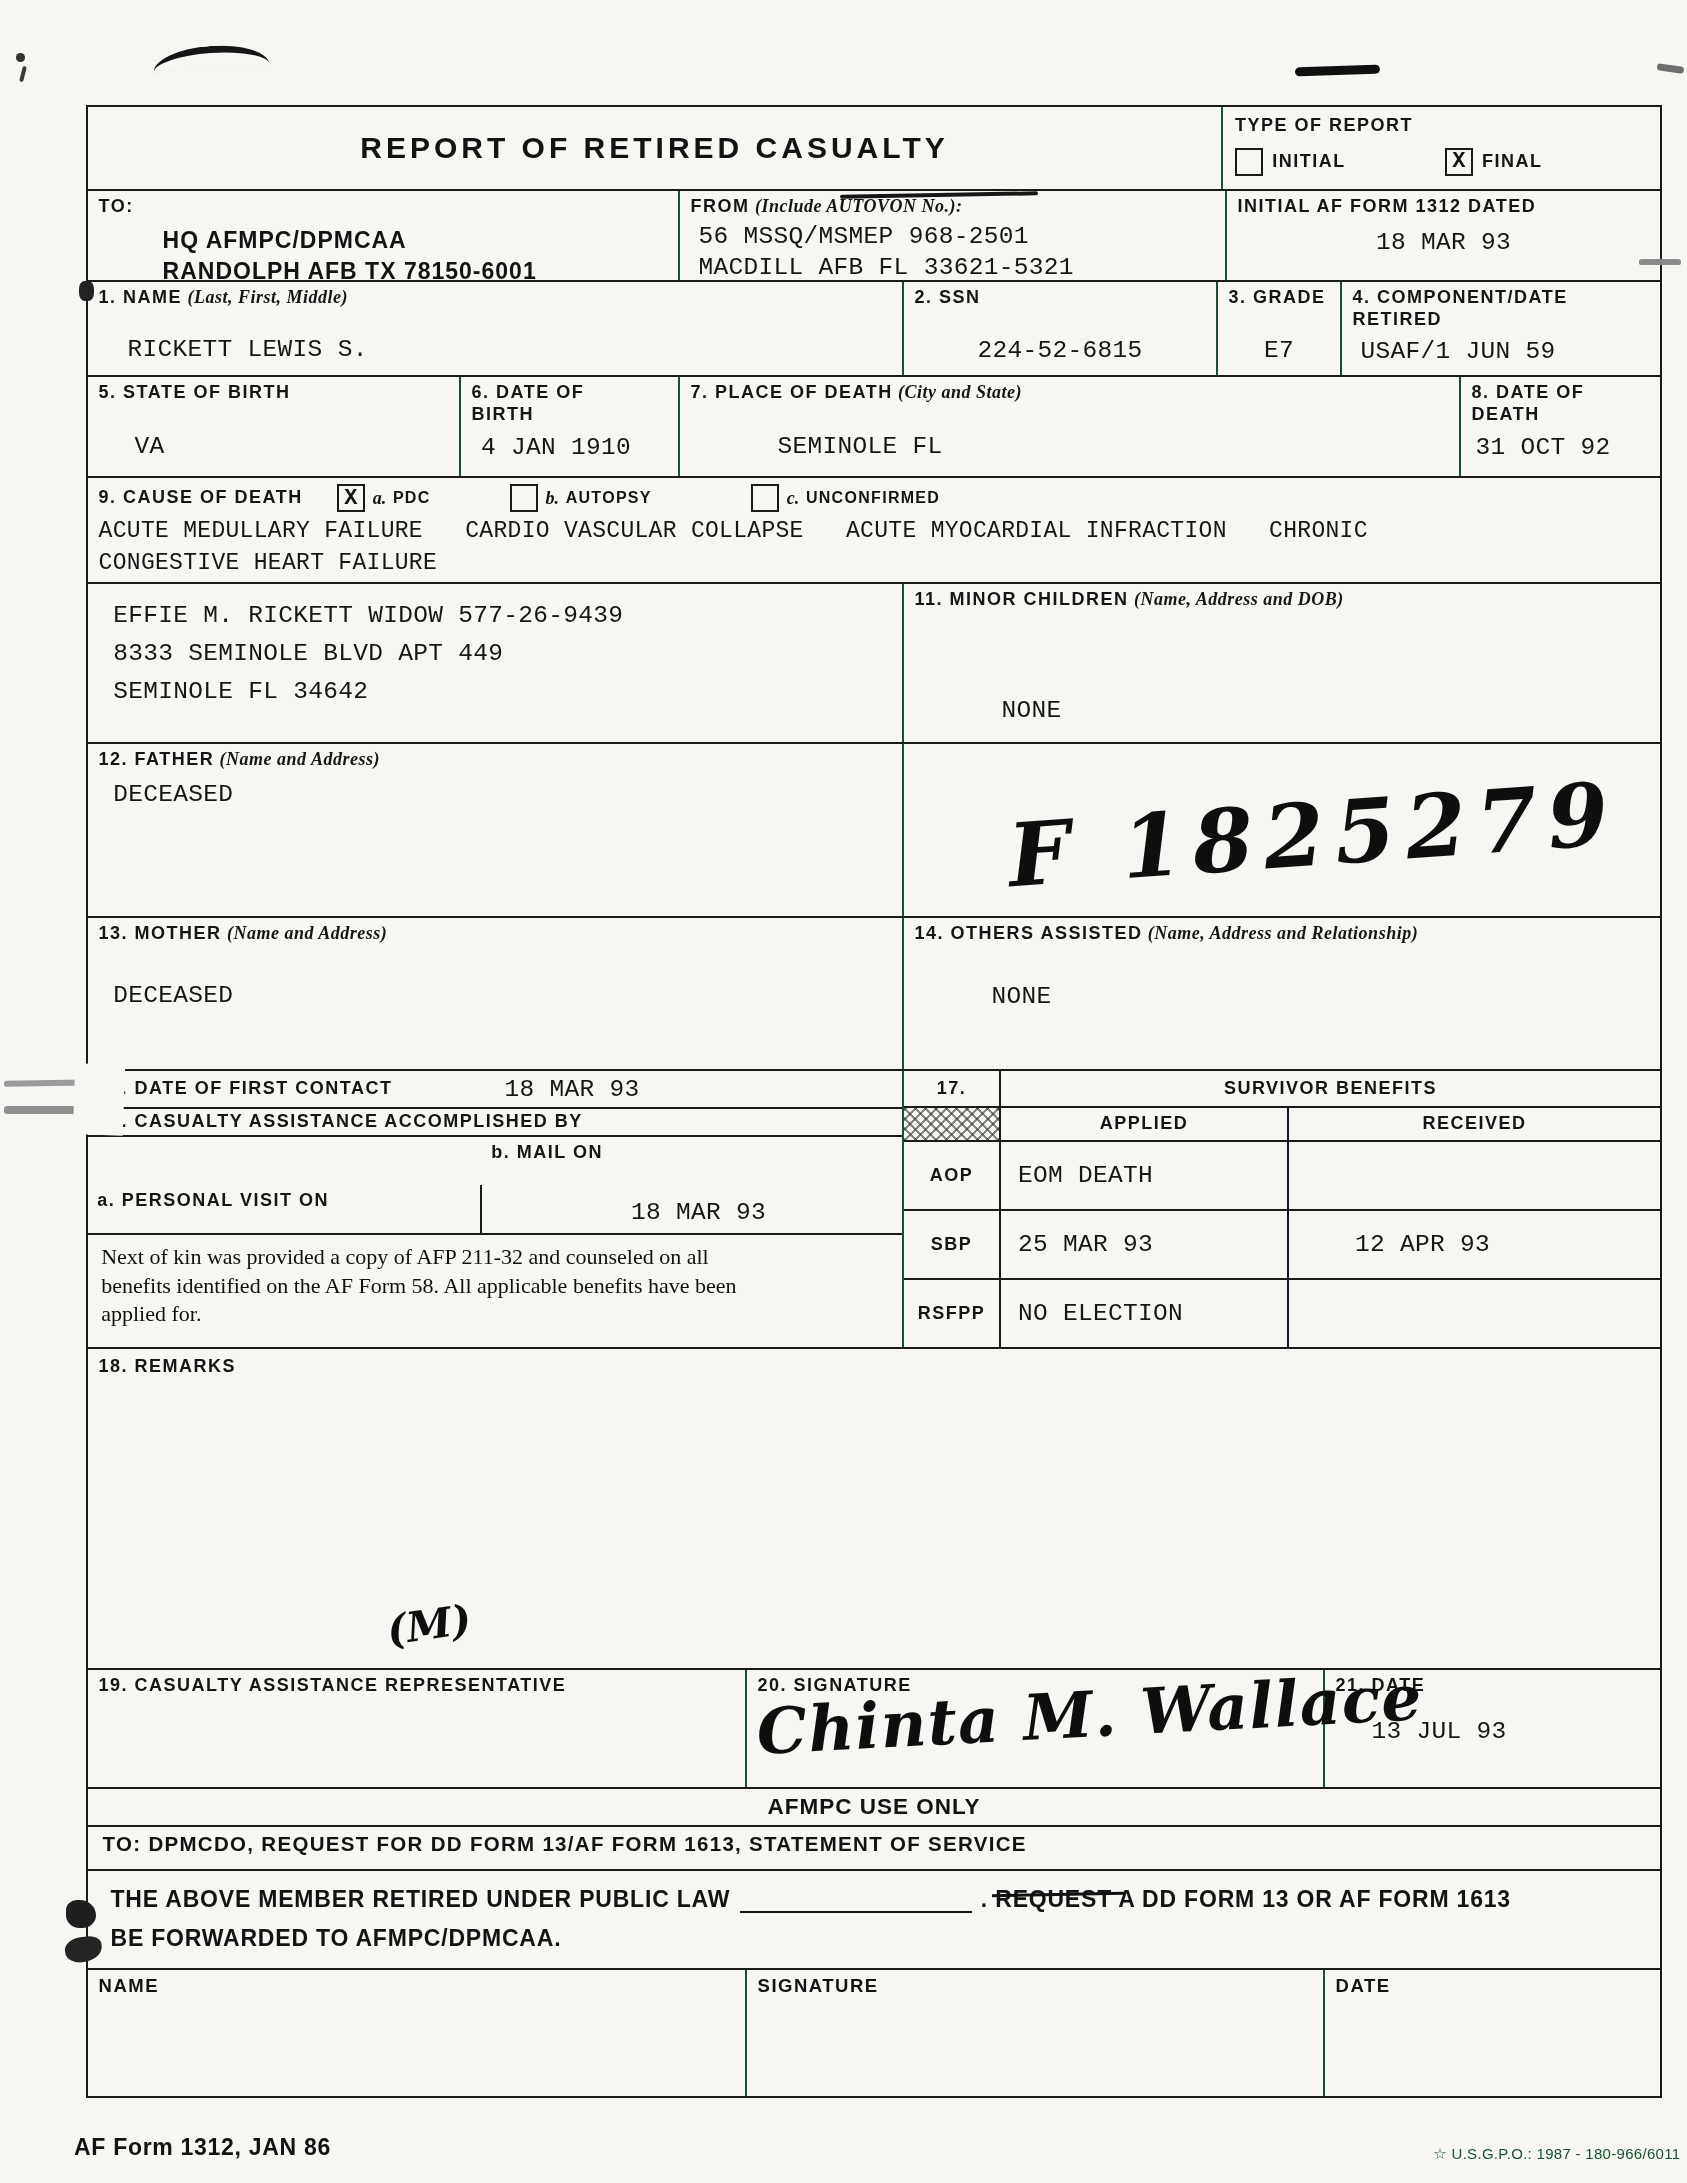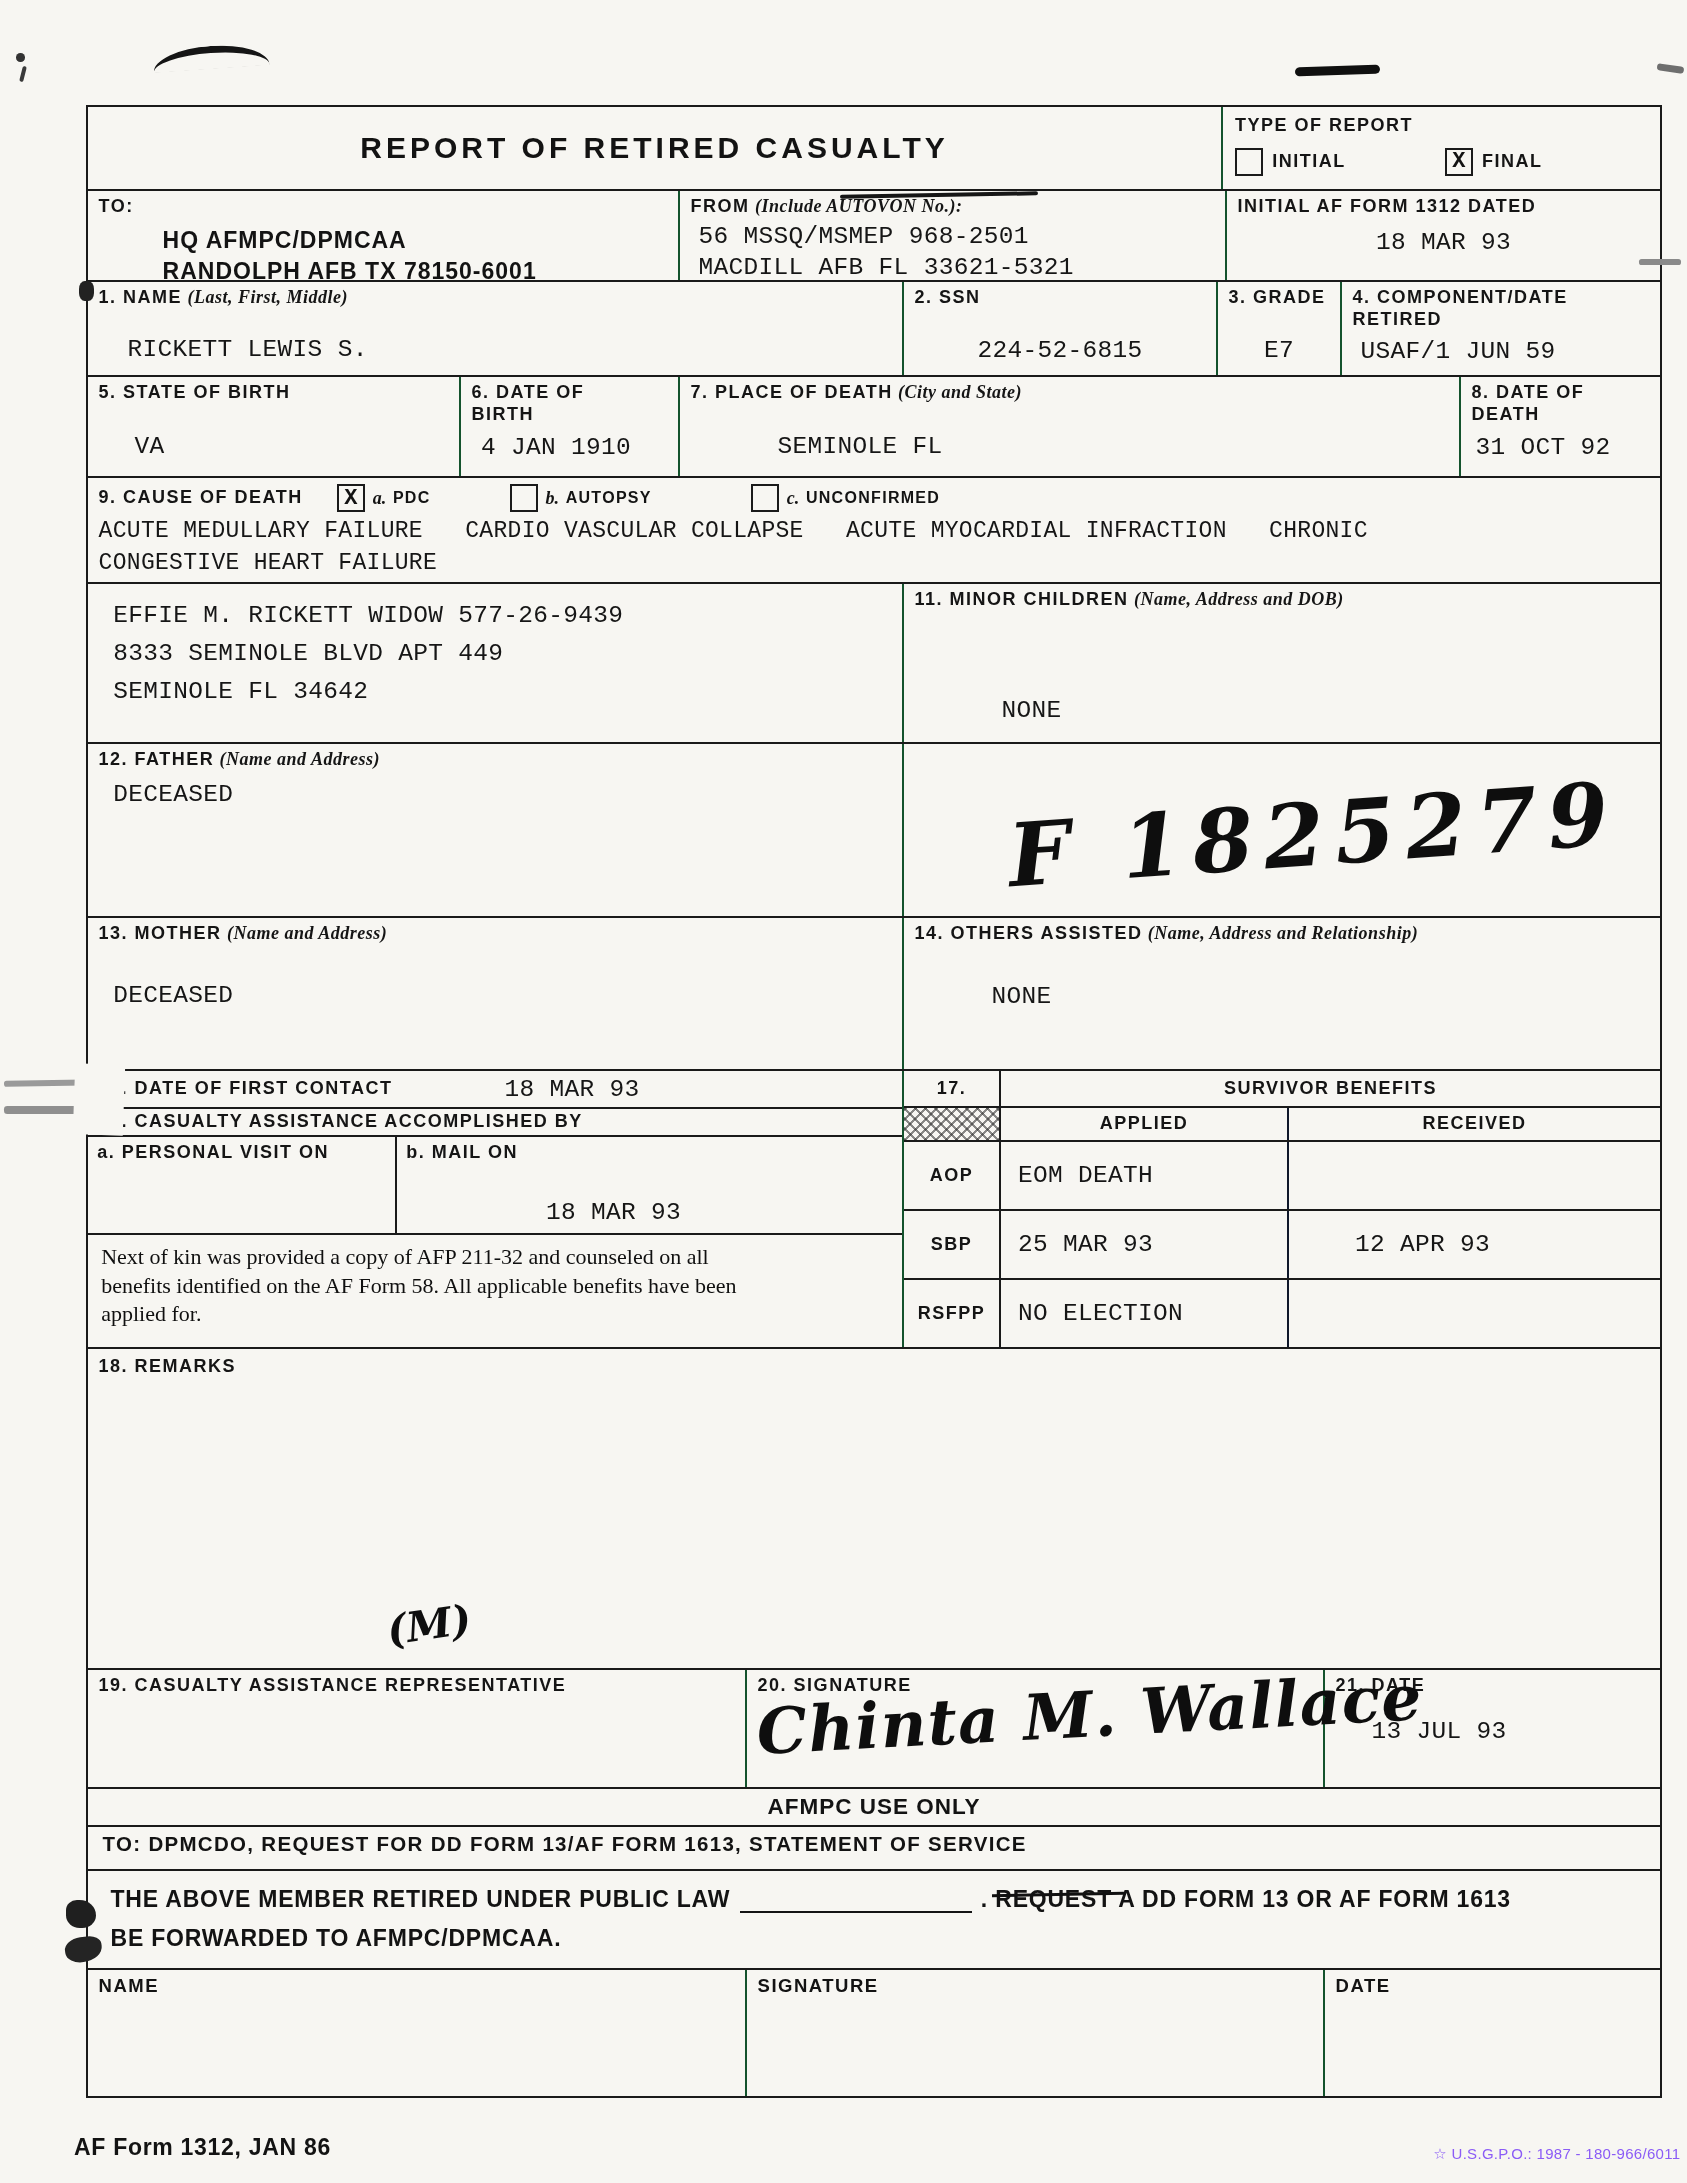--- a/index.html
+++ b/index.html
@@ -63,21 +63,21 @@
   .v-none-children{margin:86px 0 0 87px;}
   .v-father{margin:9.3px 0 0 14.6px;} .v-mother{margin:37px 0 0 14.6px;}
   .v-none-others{margin:38px 0 0 77px;}
 
   .sub{display:flex; flex-direction:column; padding:0; height:100%;}
   .sr{border-bottom:2px solid #1a1a1a; position:relative;}
   .sr-contact{height:38px; display:flex; align-items:center; padding:0 10.6px;}
   .sr-contact .val{margin-left:112px;}
   .sr-16{height:28px; display:flex; align-items:center; padding:0 10.6px;}
   .sr-ab{height:98px; display:flex;}
-  .ab-a{width:309px; border-right:2px solid #1a1a1a; padding:5.3px 9.3px;}
+  .ab-a{width:394px; border-right:2px solid #1a1a1a; padding:5.3px 9.3px;margin-top:48px;}
   .ab-b{flex:1; padding:5.3px 9.3px; position:relative;}
   .ab-b .val{position:absolute; left:149px; bottom:6.6px;}
   .sr-note{flex:1; border-bottom:none; padding:8px 13.2px;}
   .note-text{font-family:"Liberation Serif",serif; font-size:22px; line-height:1.3; max-width:648px; color:#101010;}
 
   .sb-hdr{height:37px; display:flex;}
   .sb-cols{height:34px; display:flex;}
   .sb-r{height:69px; display:flex;}
   .sb-last{border-bottom:none; flex:1;}
   .sb-c1{width:97px; border-right:2px solid #1a1a1a; display:flex; align-items:center; justify-content:center;}
@@ -102,21 +102,21 @@
   .dpmcdo-cell{display:flex; align-items:flex-start; padding-left:14.6px;border-radius:8px;}
   .dpmcdo-text{font-size:20.5px; font-weight:700; letter-spacing:1.3px;}
   .publaw-cell{padding:14.6px 0 0 22.5px;}
   .publaw-line{font-size:23px; font-weight:700; letter-spacing:0.8px; display:flex; align-items:flex-end;}
   .publaw-line2{font-size:23px; font-weight:700; letter-spacing:0.8px; margin-top:12px;}
   .blank{display:inline-block; width:232px; height:24px; border-bottom:2.6px solid #141414; margin:0 9.3px;}
 
   .bot-lbl{font-size:18.5px; font-weight:700; letter-spacing:1.5px;}
 
   .footer-left{position:absolute; left:74px; top:2134px; font-size:23px; font-weight:700; letter-spacing:0.7px;}
-  .footer-right{position:absolute; right:6.6px; top:2145px; font-size:15px; letter-spacing:0.3px; color:#8b5cf6;}
+  .footer-right{position:absolute; right:6.6px; top:2145px; font-size:15px; letter-spacing:0.3px; color:#14532d;}
 
   
   .art{position:absolute; z-index:6; pointer-events:none;}
   .sq-tl{left:153px; top:46px; width:116px; height:22.5px; border-top:7.3px solid #151515; border-radius:50%/100% 100% 0 0; transform:rotate(-4deg);}
   .dot-tl{left:16px; top:53px; width:8.6px; height:8.6px; background:#333; border-radius:50%;}
   .tick-tl{left:21px; top:66px; width:4px; height:16px; background:#3a3a3a; transform:rotate(14deg); border-radius:2px;}
   .dash-tr{left:1295px; top:66px; width:85px; height:9.3px; background:#101010; border-radius:4.6px; transform:rotate(-2deg);}
   .corner-tr{left:1657px; top:65px; width:26.5px; height:6.6px; background:#6e6e6e; border-radius:3.3px; transform:rotate(8deg);}
   .gray-r{left:1639px; top:259px; width:42px; height:6px; background:#8a8a8a; border-radius:2.6px;}
   .strike-from{left:840px; top:193px; width:198px; height:4px; background:#161616; border-radius:2px; transform:rotate(-1deg);}

